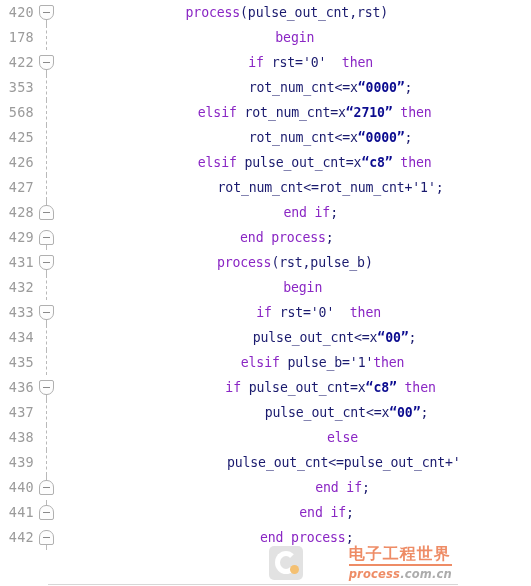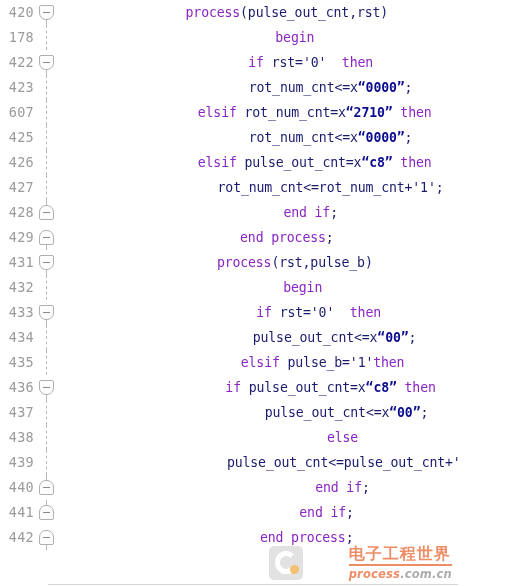--- a/index.html
+++ b/index.html
@@ -169,22 +169,22 @@
 </style>
 </head>
 <body>
 
 <div id="editor">
 
   <div class="code-rows">
       <div class="row"><div class="gutter-num">420</div><div class="gutter-fold"><div class="fold-line bottom-half"></div><div class="fold-box start"></div></div><div class="code"><span style="display: inline-block; width: 55.65px;"></span><span class="kw">process</span><span class="pun">(pulse_out_cnt,rst)</span></div></div>
       <div class="row"><div class="gutter-num">178</div><div class="gutter-fold"><div class="fold-line"></div></div><div class="code"><span style="display: inline-block; width: 71.55px;"></span><span class="kw">begin</span></div></div>
       <div class="row"><div class="gutter-num">422</div><div class="gutter-fold"><div class="fold-line bottom-half"></div><div class="fold-box start"></div></div><div class="code"><span style="display: inline-block; width: 103.35px;"></span><span class="kw">if</span><span class="pun"> rst=</span><span class="pun">'0'</span><span class="pun">  </span><span class="kw">then</span></div></div>
-      <div class="row"><div class="gutter-num">423</div><div class="gutter-fold"><div class="fold-line"></div></div><div class="code"><span style="display: inline-block; width: 143.1px;"></span><span class="pun">rot_num_cnt&lt;=x</span><span class="str">“0000”</span><span class="pun">;</span></div></div>
-      <div class="row"><div class="gutter-num">607</div><div class="gutter-fold"><div class="fold-line"></div></div><div class="code"><span style="display: inline-block; width: 111.3px;"></span><span class="kw">elsif</span><span class="pun"> rot_num_cnt=x</span><span class="str">“2710”</span><span class="pun"> </span><span class="kw">then</span></div></div>
+      <div class="row"><div class="gutter-num">353</div><div class="gutter-fold"><div class="fold-line"></div></div><div class="code"><span style="display: inline-block; width: 143.1px;"></span><span class="pun">rot_num_cnt&lt;=x</span><span class="str">“0000”</span><span class="pun">;</span></div></div>
+      <div class="row"><div class="gutter-num">568</div><div class="gutter-fold"><div class="fold-line"></div></div><div class="code"><span style="display: inline-block; width: 111.3px;"></span><span class="kw">elsif</span><span class="pun"> rot_num_cnt=x</span><span class="str">“2710”</span><span class="pun"> </span><span class="kw">then</span></div></div>
       <div class="row"><div class="gutter-num">425</div><div class="gutter-fold"><div class="fold-line"></div></div><div class="code"><span style="display: inline-block; width: 143.1px;"></span><span class="pun">rot_num_cnt&lt;=x</span><span class="str">“0000”</span><span class="pun">;</span></div></div>
       <div class="row"><div class="gutter-num">426</div><div class="gutter-fold"><div class="fold-line"></div></div><div class="code"><span style="display: inline-block; width: 111.3px;"></span><span class="kw">elsif</span><span class="pun"> pulse_out_cnt=x</span><span class="str">“c8”</span><span class="pun"> </span><span class="kw">then</span></div></div>
       <div class="row"><div class="gutter-num">427</div><div class="gutter-fold"><div class="fold-line"></div></div><div class="code"><span style="display: inline-block; width: 143.1px;"></span><span class="pun">rot_num_cnt&lt;=rot_num_cnt+</span><span class="pun">'1'</span><span class="pun">;</span></div></div>
       <div class="row"><div class="gutter-num">428</div><div class="gutter-fold"><div class="fold-line top-half"></div><div class="fold-box end"></div></div><div class="code"><span style="display: inline-block; width: 103.35px;"></span><span class="kw">end if</span><span class="pun">;</span></div></div>
       <div class="row"><div class="gutter-num">429</div><div class="gutter-fold"><div class="fold-line bottom-half"></div><div class="fold-box end"></div></div><div class="code"><span style="display: inline-block; width: 55.65px;"></span><span class="kw">end process</span><span class="pun">;</span></div></div>
       <div class="row"><div class="gutter-num">431</div><div class="gutter-fold"><div class="fold-line bottom-half"></div><div class="fold-box start"></div></div><div class="code"><span style="display: inline-block; width: 71.55px;"></span><span class="kw">process</span><span class="pun">(rst,pulse_b)</span></div></div>
       <div class="row"><div class="gutter-num">432</div><div class="gutter-fold"><div class="fold-line"></div></div><div class="code"><span style="display: inline-block; width: 87.45px;"></span><span class="kw">begin</span></div></div>
       <div class="row"><div class="gutter-num">433</div><div class="gutter-fold"><div class="fold-line bottom-half"></div><div class="fold-box start"></div></div><div class="code"><span style="display: inline-block; width: 119.25px;"></span><span class="kw">if</span><span class="pun"> rst=</span><span class="pun">'0'</span><span class="pun">  </span><span class="kw">then</span></div></div>
       <div class="row"><div class="gutter-num">434</div><div class="gutter-fold"><div class="fold-line"></div></div><div class="code"><span style="display: inline-block; width: 151.05px;"></span><span class="pun">pulse_out_cnt&lt;=x</span><span class="str">“00”</span><span class="pun">;</span></div></div>
       <div class="row"><div class="gutter-num">435</div><div class="gutter-fold"><div class="fold-line"></div></div><div class="code"><span style="display: inline-block; width: 127.2px;"></span><span class="kw">elsif</span><span class="pun"> pulse_b=</span><span class="pun">'1'</span><span class="kw">then</span></div></div>

